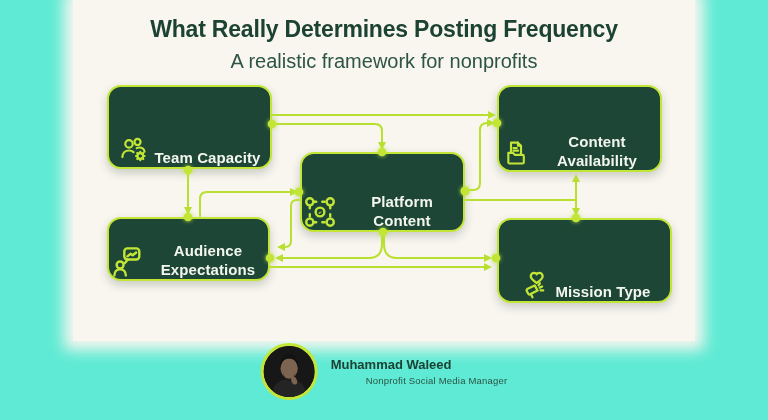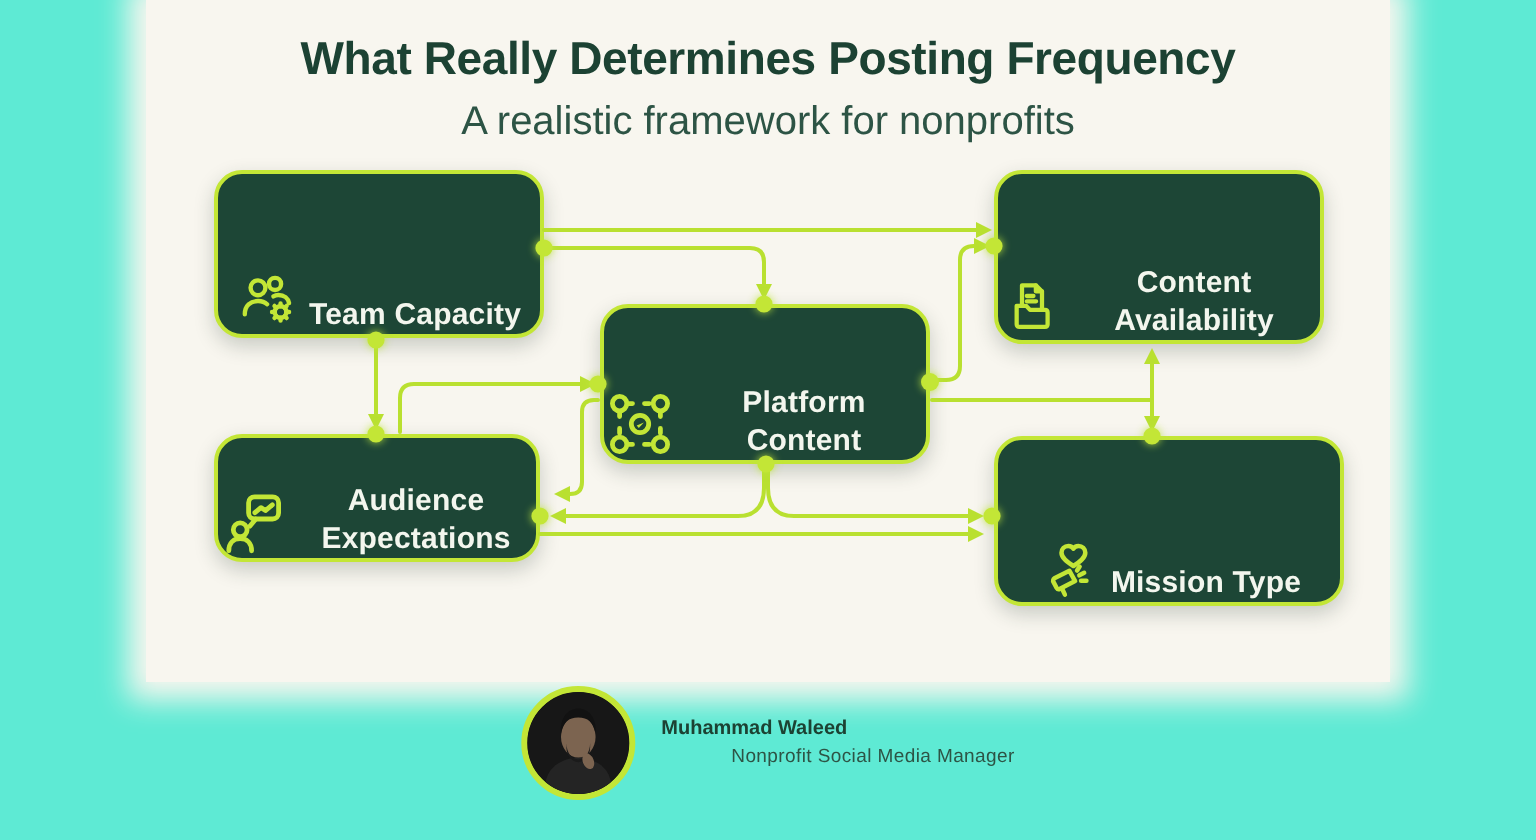--- a/index.html
+++ b/index.html
@@ -42,21 +42,21 @@
   .dot{fill:var(--box-border,#c3e636);stroke:none;filter:drop-shadow(0 0 2px rgba(190,230,60,.9));}
   .author{
     position:absolute;top:343px;left:50%;transform:translateX(-50%);
     display:flex;align-items:center;gap:13px;z-index:2;
   }
   .avatar{
     width:57px;height:57px;border-radius:50%;overflow:hidden;
     border:3px solid var(--box-border,#c3e636);box-sizing:border-box;
     background:#161616;line-height:0;
   }
-  .author-name{font-size:10px;font-weight:600;color:var(--author-name,#1c4233);margin-bottom:3px;}
+  .author-name{font-size:13px;font-weight:600;color:var(--author-name,#1c4233);margin-bottom:3px;}
   .author-role{font-size:9.5px;font-weight:500;color:var(--author-role,#2d5445);letter-spacing:0.2px;margin-left:35px;}
 </style>
 </head>
 <body>
 
 <div class="stage">
   <div class="canvas"></div>
 
   <div class="title">What Really Determines Posting Frequency</div>
   <div class="subtitle">A realistic framework for nonprofits</div>

